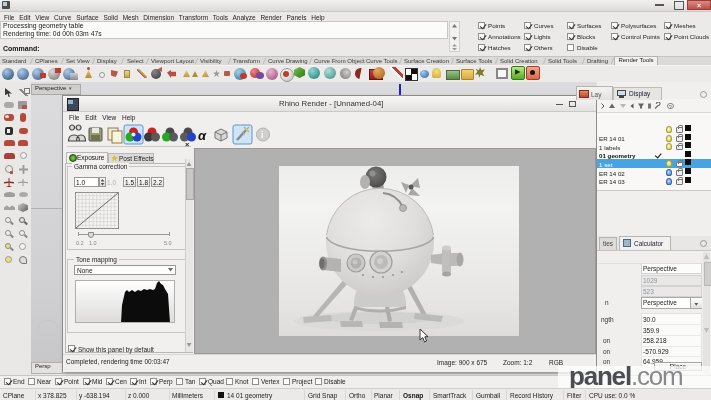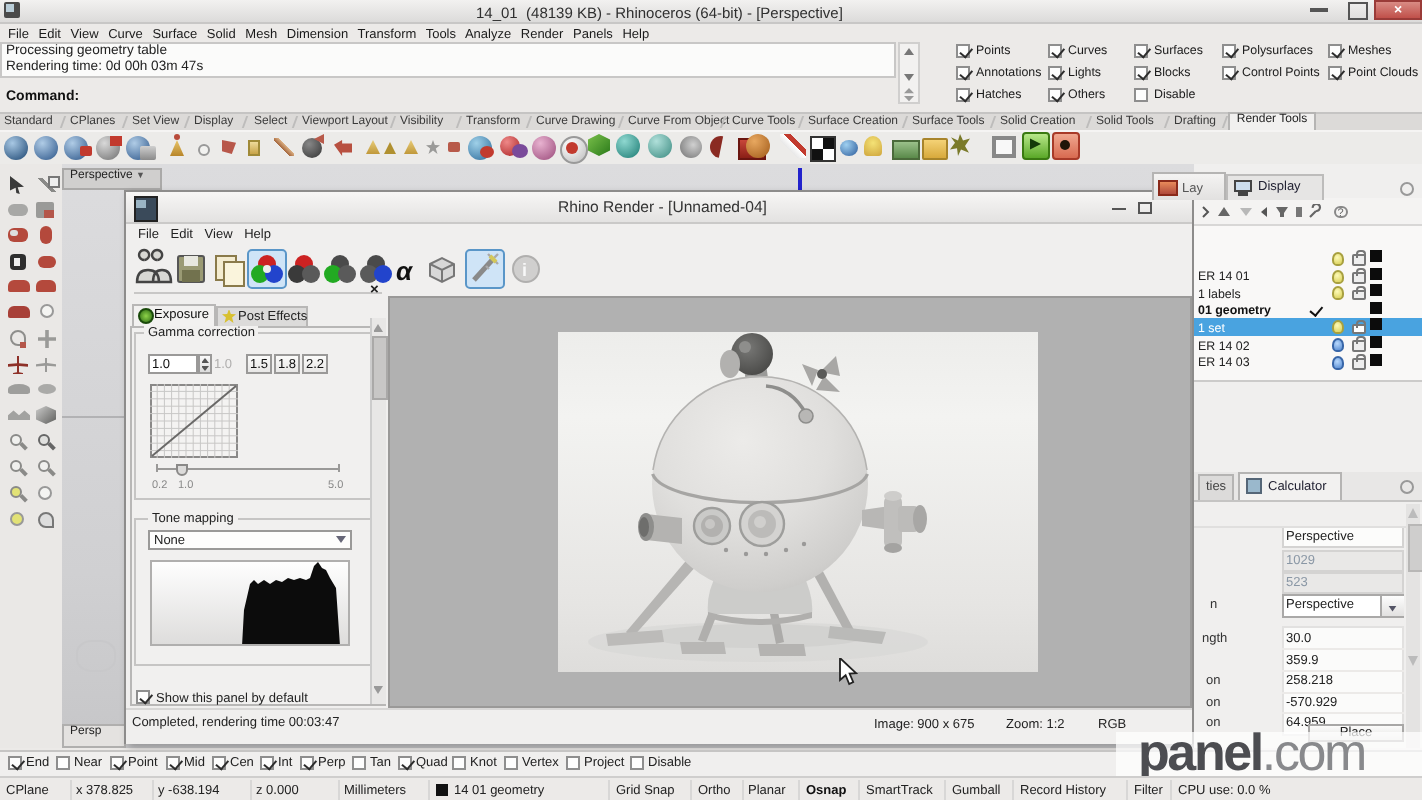--- a/index.html
+++ b/index.html
@@ -13,21 +13,20 @@
 .bB{background:radial-gradient(circle at 40% 35%,#b8d8fc,#5288d0);border:1px solid #3866a8}
 .lk{position:absolute;width:4.5px;height:3.5px;background:#eee;border:1px solid #777;border-radius:1px}
 .lk:before{content:"";position:absolute;left:0.5px;top:-3px;width:3px;height:3px;border:1px solid #777;border-bottom:none;border-radius:2px 2px 0 0}
 .sw{position:absolute;width:6px;height:6px;background:#0c0c0c}
 </style></head><body>
 <div id="root">
 
 <div class="a" style="left:0;top:0;width:711px;height:11px;background:linear-gradient(#f2f1f0,#dcdbda);border-bottom:1px solid #c8c7c6"></div>
 <div class="a" style="left:2px;top:1px;width:8px;height:8px;background:#4a4a4a;border-radius:1px"></div>
 <div class="a" style="left:3px;top:2px;width:4px;height:4px;background:#b9cdd8"></div>
-<div class="a" style="left:238px;top:1.5px;font-size:7.5px;color:#2f2f2f">14_01&nbsp; (48139 KB) - Rhinoceros (64-bit) - [Perspective]</div>
 <div class="a" style="left:655px;top:4px;width:9px;height:2px;background:#555"></div>
 <div class="a" style="left:674px;top:1px;width:8px;height:7px;border:1px solid #555"></div>
 <div class="a" style="left:687px;top:0;width:24px;height:10px;background:linear-gradient(#d98b84,#c0504a);border:1px solid #9a3b38;box-sizing:border-box;color:#fff;font-size:7px;text-align:center;line-height:9px;font-weight:bold">×</div>
 
 <div class="a" style="left:0;top:12px;width:711px;height:9px;background:#eceae8"></div>
 <div class="a tb" style="left:4px;top:13.5px;font-size:6.5px;color:#1b1b1b;word-spacing:3px">File Edit View Curve Surface Solid Mesh Dimension Transform Tools Analyze Render Panels Help</div>
 
 <div class="a" style="left:0;top:21px;width:711px;height:35px;background:#eceae8"></div>
 <div class="a" style="left:0;top:21px;width:448px;height:18px;background:#fbfbfa;border:1px solid #c8c7c6;box-sizing:border-box"></div>
 <div class="a" style="left:3px;top:22px;color:#222;font-size:6.8px">Processing geometry table</div>

